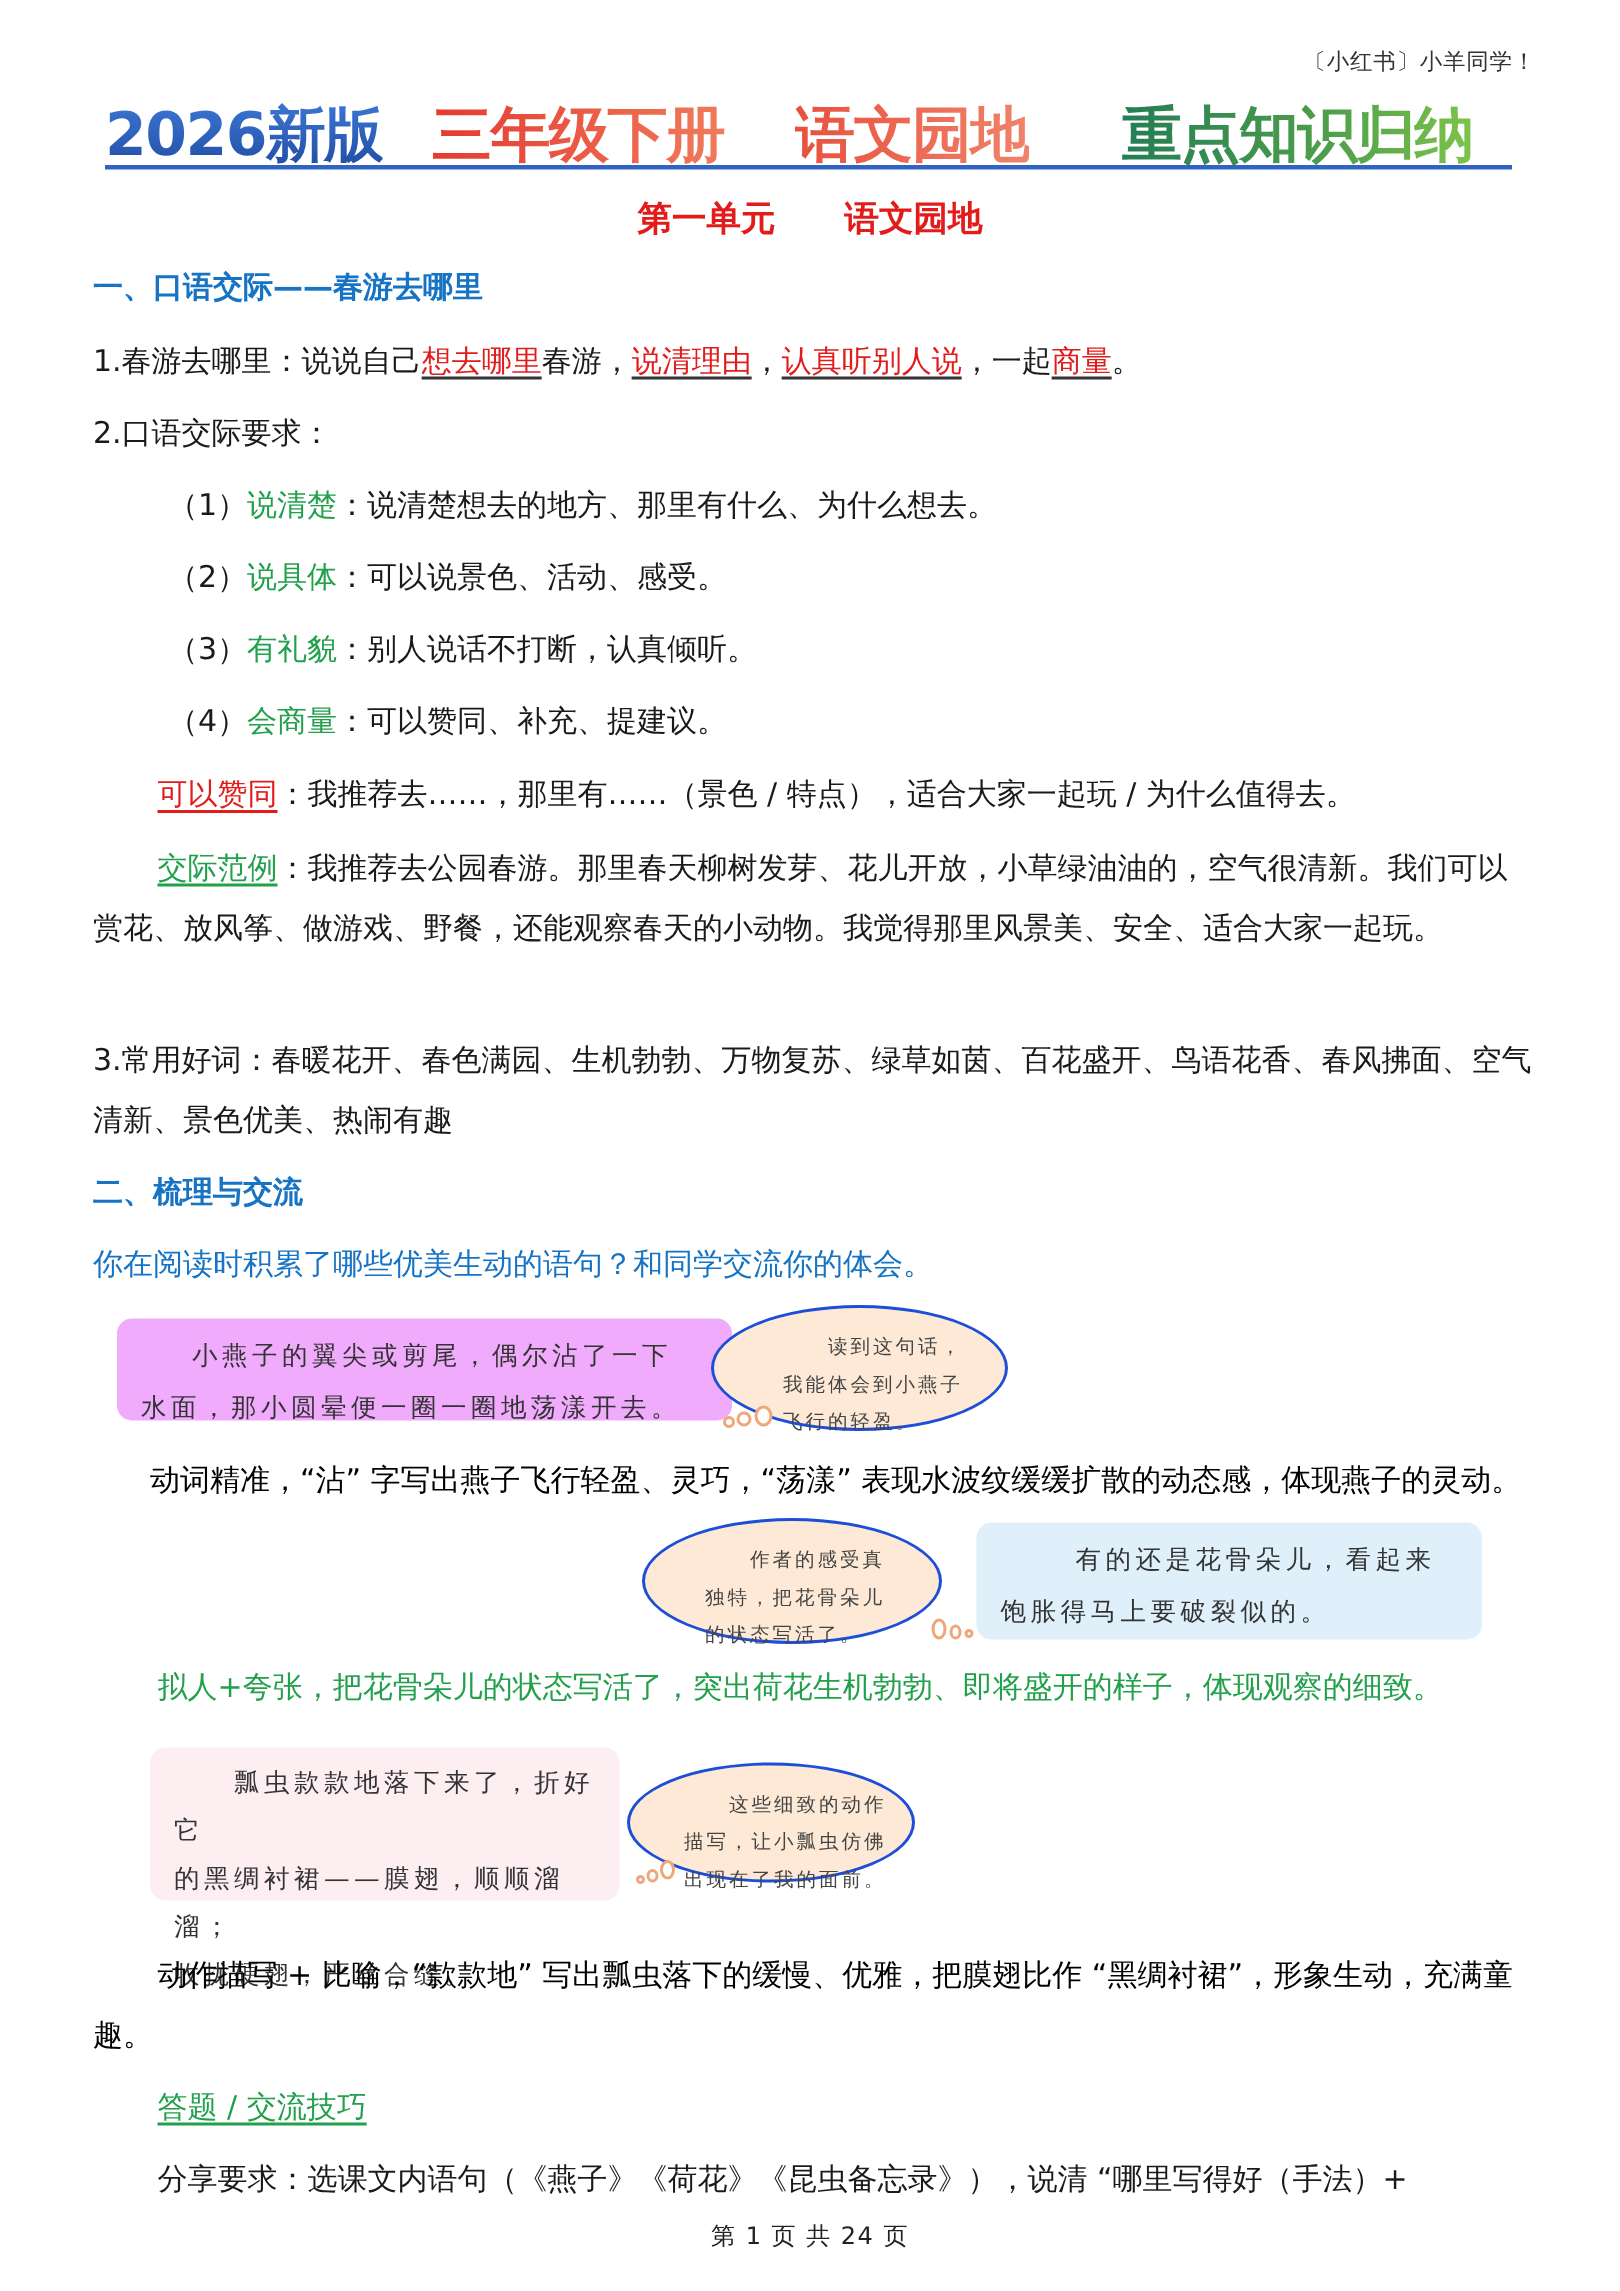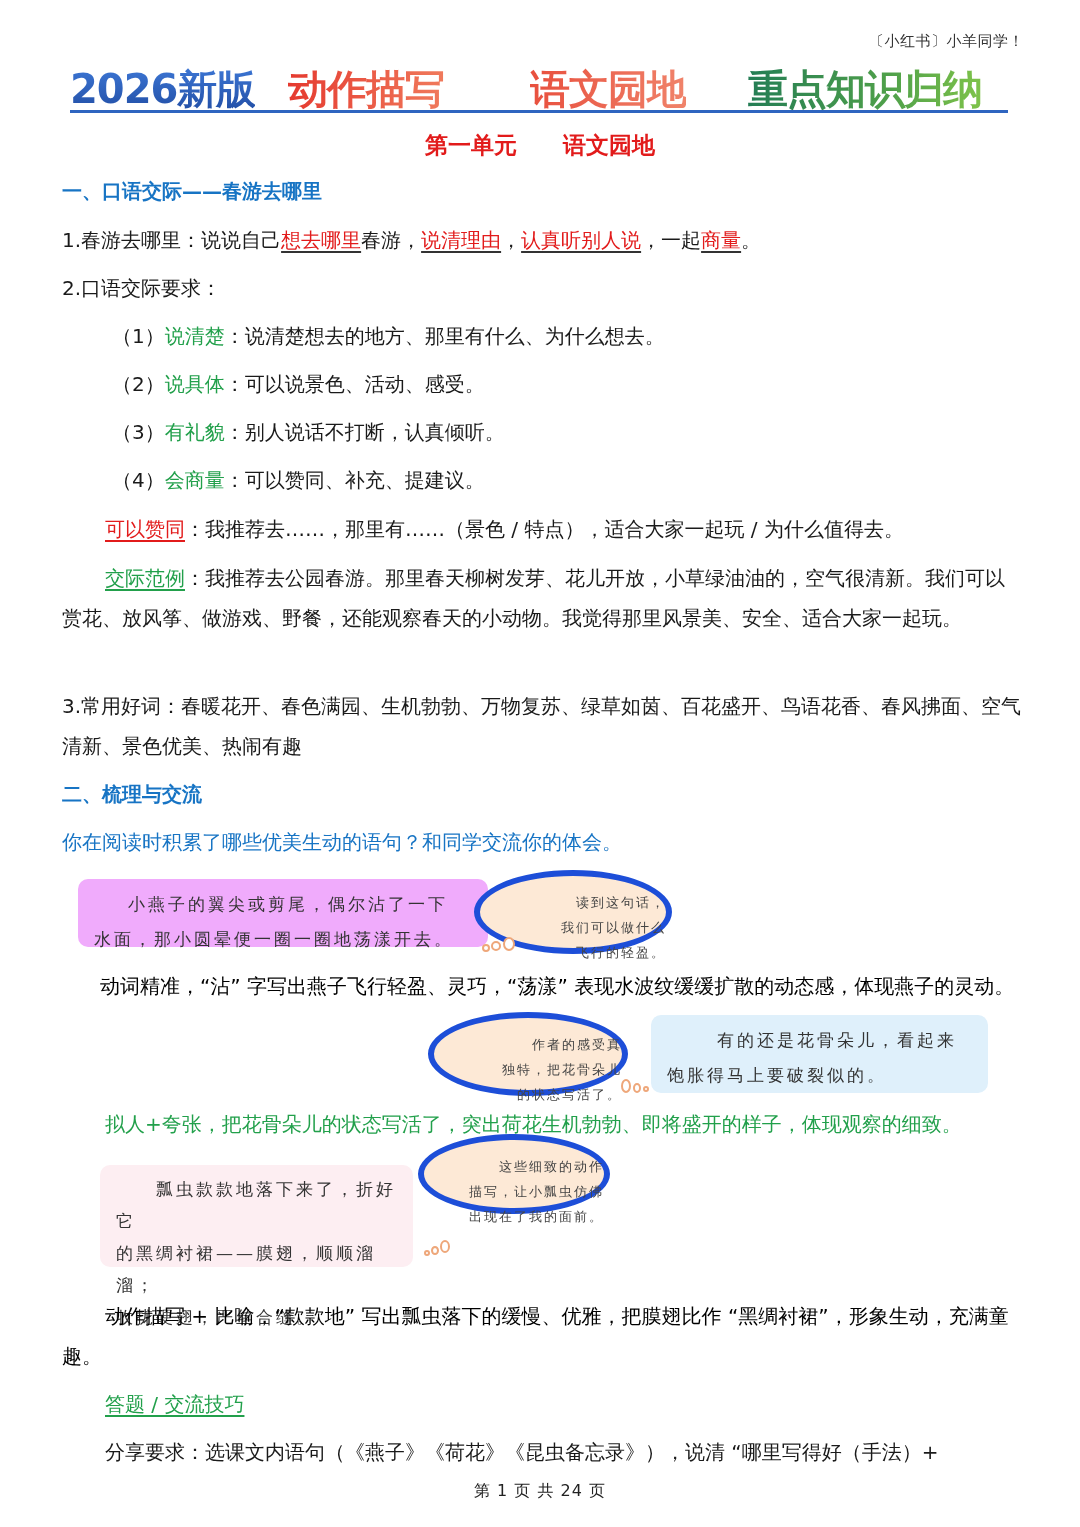--- a/index.html
+++ b/index.html
@@ -28,36 +28,36 @@
   .red { color: #000000; }
   .blue { color: #1774c4; }
 
   .para { position: absolute; left: 62px; width: 960px; font-size: 20px; line-height: 40px; }
 
   .quote-box { position: absolute; border-radius: 10px; font-family: "DejaVu Serif", "Liberation Serif", serif; font-size: 17px; line-height: 35px; color: #333; letter-spacing: 3px; padding: 8px 16px; }
   .q1 { left: 78px; top: 879px; width: 410px; height: 68px; background: #f0abfc; }
   .q2 { left: 651px; top: 1015px; width: 337px; height: 78px; background: #dff0fb; }
   .q3 { left: 100px; top: 1165px; width: 313px; height: 102px; background: #fdeef2; line-height: 32px; }
 
-  .bubble { position: absolute; background: #fde9d6; border: 6px solid #1d4ed8; border-radius: 50%; font-family: Liberation Serif, serif; font-size: 13px; line-height: 25px; color: #444; letter-spacing: 2px; padding: 14px 0 0 0; text-align: right; }
+  .bubble { position: absolute; background: #fde9d6; border: 2px solid #1d4ed8; border-radius: 50%; font-family: Liberation Mono, monospace; font-size: 13px; line-height: 25px; color: #444; letter-spacing: 2px; padding: 14px 0 0 0; text-align: left; }
   .b1 { left: 474px; top: 870px; width: 198px; height: 84px; padding-left: 46px; }
   .b2 { left: 428px; top: 1012px; width: 200px; height: 84px; padding-left: 40px; }
-  .b3 { left: 418px; top: 1134px; width: 192px; height: 80px; padding-left: 36px; }
+  .b3 { left: 418px; top: 1175px; width: 192px; height: 80px; padding-left: 36px; }
   .dot { position: absolute; border: 2px solid #eea77a; border-radius: 50%; background: #fff; }
 
   .footer { position: absolute; top: 1481px; left: 0; width: 1080px; text-align: center; font-size: 16px; color: #222; letter-spacing: 1px; }
 </style>
 </head>
 <body>
 
 <div class="watermark">〔小红书〕小羊同学！</div>
 
 <div class="main-title">
   <span class="t-blue">2026新版</span>
-  <span class="t-red">动作描写</span>
+  <span class="t-red">三年级下册</span>
   <span class="t-red2">语文园地</span>
   <span class="t-green">重点知识归纳</span>
 </div>
 <div class="title-rule"></div>
 
 <div class="unit-title">
   <span>第一单元</span><span>语文园地</span>
 </div>
 
 <div class="line h-blue" style="top:177px;">一、口语交际——春游去哪里</div>
@@ -93,21 +93,21 @@
 
 <div class="line h-blue" style="top:780px;">二、梳理与交流</div>
 <div class="line blue" style="top:828px;">你在阅读时积累了哪些优美生动的语句？和同学交流你的体会。</div>
 
 <div class="quote-box q1">
   <div style="text-indent:34px;">小燕子的翼尖或剪尾，偶尔沾了一下</div>
   <div>水面，那小圆晕便一圈一圈地荡漾开去。</div>
 </div>
 <div class="bubble b1">
   <div style="padding-left:30px;">读到这句话，</div>
-  <div>我们可以做什么</div>
+  <div>我能体会到小燕子</div>
   <div>飞行的轻盈。</div>
 </div>
 <div class="dot" style="left:482px; top:944px; width:8px; height:8px;"></div>
 <div class="dot" style="left:491px; top:941px; width:10px; height:10px;"></div>
 <div class="dot" style="left:503px; top:937px; width:12px; height:14px;"></div>
 
 <div class="para red" style="top:966px; text-indent:38px;">动词精准，“沾” 字写出燕子飞行轻盈、灵巧，“荡漾” 表现水波纹缓缓扩散的动态感，体现燕子的灵动。</div>
 
 <div class="bubble b2">
   <div style="padding-left:30px;">作者的感受真</div>

